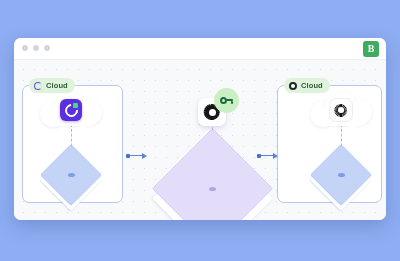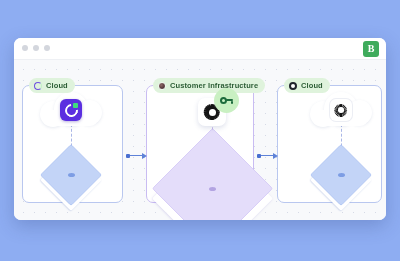--- a/index.html
+++ b/index.html
@@ -396,26 +396,20 @@
         <span class="top"></span>
         <span class="plat-hub hub-blue"></span>
       </div>
 
       <div class="connector conn-1">
         <span class="conn-dot"></span>
         <span class="conn-line"></span>
         <span class="conn-head"></span>
       </div>
 
-      <div class="panel purple panel-mid">
-        <div class="pill">
-          <span class="pill-ico ico-avatar"></span>
-          <span class="pill-label">Customer Infrastructure</span>
-        </div>
-      </div>
 
       <div class="stem purple" style="left:198px; top:62px; height:40px;"></div>
 
       <div class="plat purple" style="left:138px; top:68px; width:121px; height:121px;">
         <span class="side"></span>
         <span class="top"></span>
         <span class="plat-hub hub-purple"></span>
       </div>
 
       <div class="node" style="left:184px; top:38px; z-index:6;">

